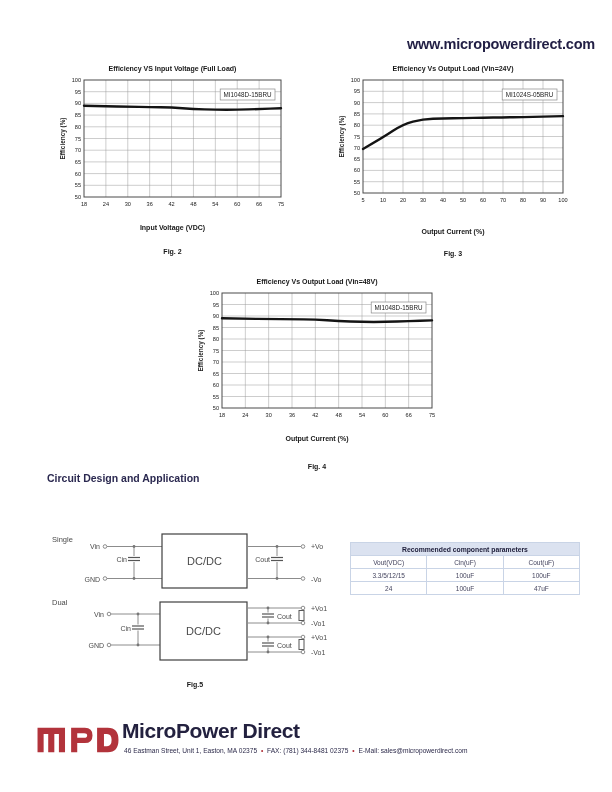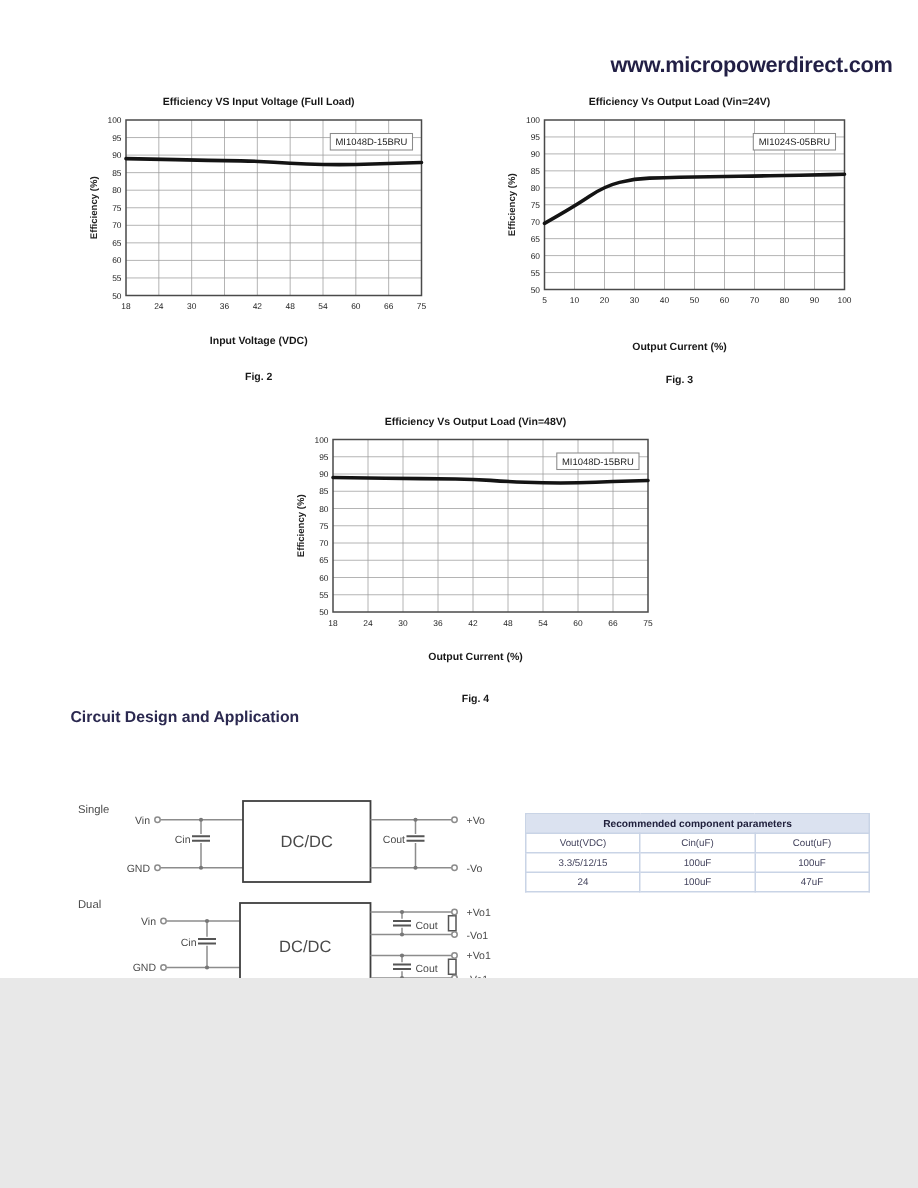--- a/index.html
+++ b/index.html
@@ -1,16 +1,16 @@
 <!DOCTYPE html>
 <html><head>
 <meta charset="utf-8">
 <style>
   html,body{margin:0;padding:0;background:#e8e8e8;}
-  .page{position:relative;width:612px;height:652px;background:#ffffff;overflow:hidden;
+  .page{position:relative;width:612px;height:792px;background:#ffffff;overflow:hidden;
         font-family:"Liberation Sans",sans-serif;}
   .site-url{position:absolute;top:36px;right:17px;font-size:14.5px;font-weight:bold;
             color:#221f45;letter-spacing:-0.2px;}
   .chart{position:absolute;}
   .chart-title{font-size:7px;font-weight:bold;color:#171717;text-align:center;height:13px;line-height:13px;white-space:nowrap;}
   .chart svg{display:block;}
   .chart-xlabel{font-size:7px;font-weight:bold;color:#171717;text-align:center;line-height:8px;}
   .chart-fig{font-size:7px;font-weight:bold;color:#171717;text-align:center;line-height:8px;}
   .section-title{position:absolute;left:47px;top:472px;font-size:10.5px;font-weight:bold;color:#2b2950;}
   .circuit-svg{position:absolute;left:40px;top:525px;}
@@ -296,20 +296,21 @@
       <td>47uF</td>
     </tr>
   </tbody>
     </table>
 
   <svg class="footer-logo" width="84" height="34" viewBox="0 0 110 44" aria-label="MPD">
     <path fill="#b2333b" d="M2,42 V10 H38 V42 H30 V18 H24 V42 H16 V18 H10 V42 Z"></path>
     <path fill="#b2333b" fill-rule="evenodd" d="M46,42 V10 H64 Q74,10 74,20 Q74,30 64,30 H54 V42 Z M54,17 H63 Q67,17 67,20 Q67,23 63,23 H54 Z"></path>
     <path fill="#b2333b" fill-rule="evenodd" d="M80,42 V10 H94 Q108,10 108,26 Q108,42 94,42 Z M89,18 H93 Q99,18 99,26 Q99,34 93,34 H89 Z"></path>
   </svg>
+  <div class="brand">MicroPower Direct</div>
   <div class="address">
     <span>46 Eastman Street, Unit 1, Easton, MA 02375</span>
     <span class="sep">•</span>
     <span>FAX: (781) 344-8481 02375</span>
     <span class="sep">•</span>
     <span>E-Mail: sales@micropowerdirect.com</span>
   </div>
 
 </div>
 

